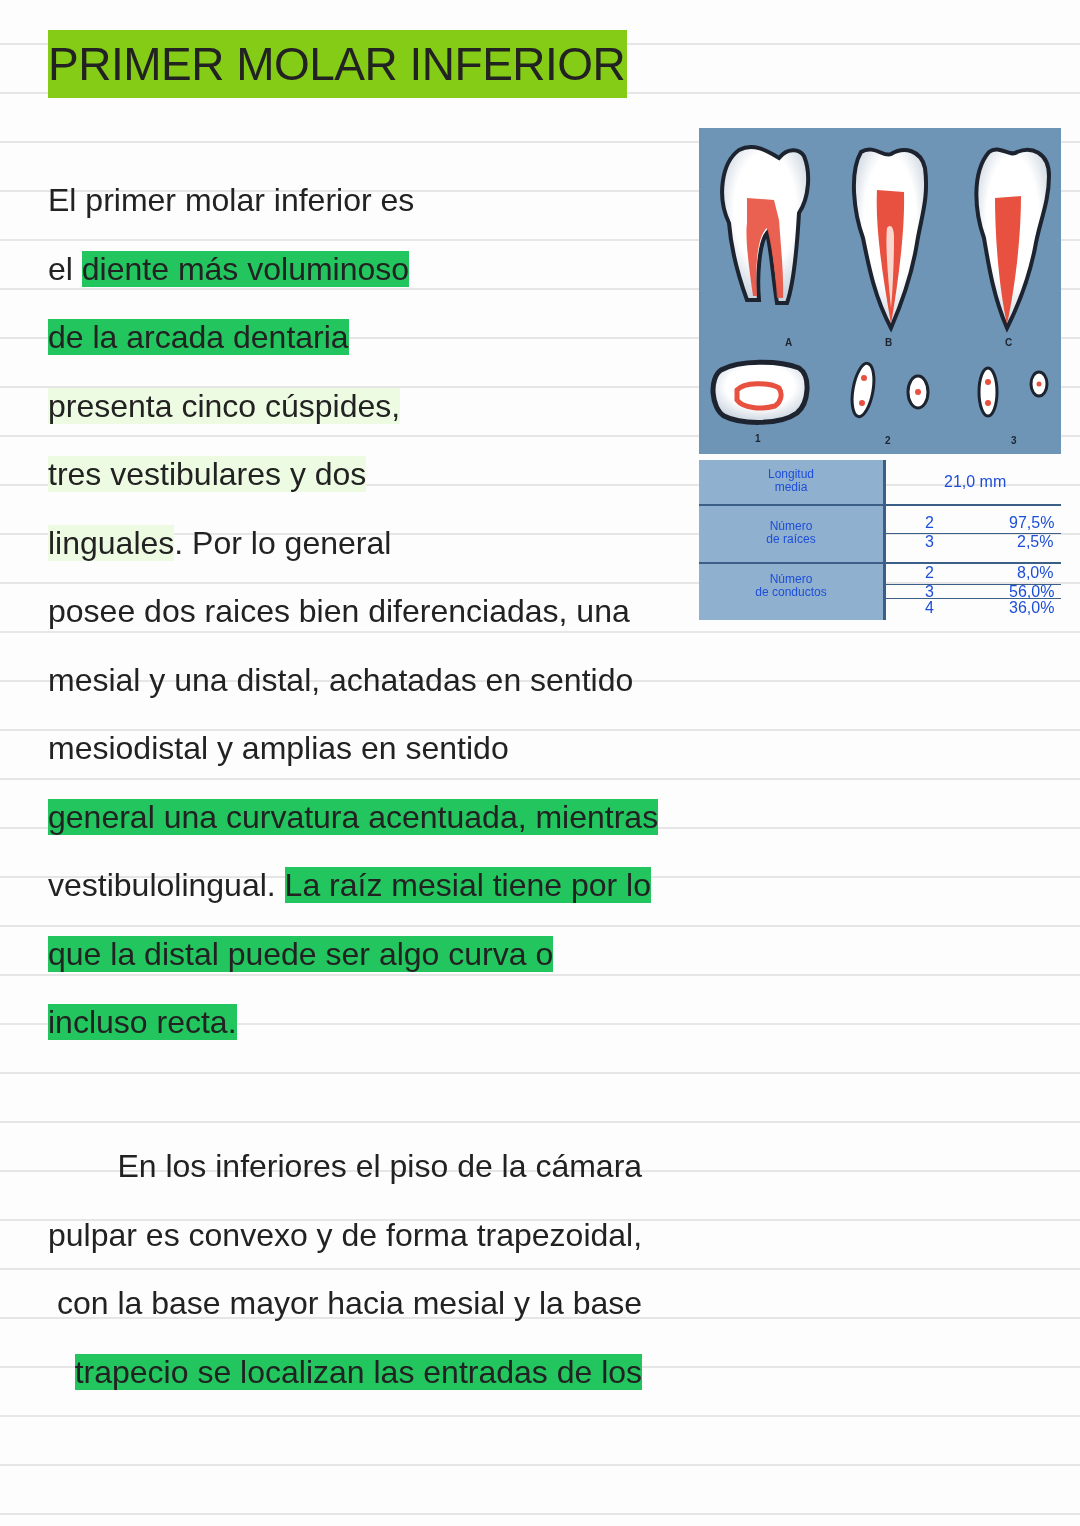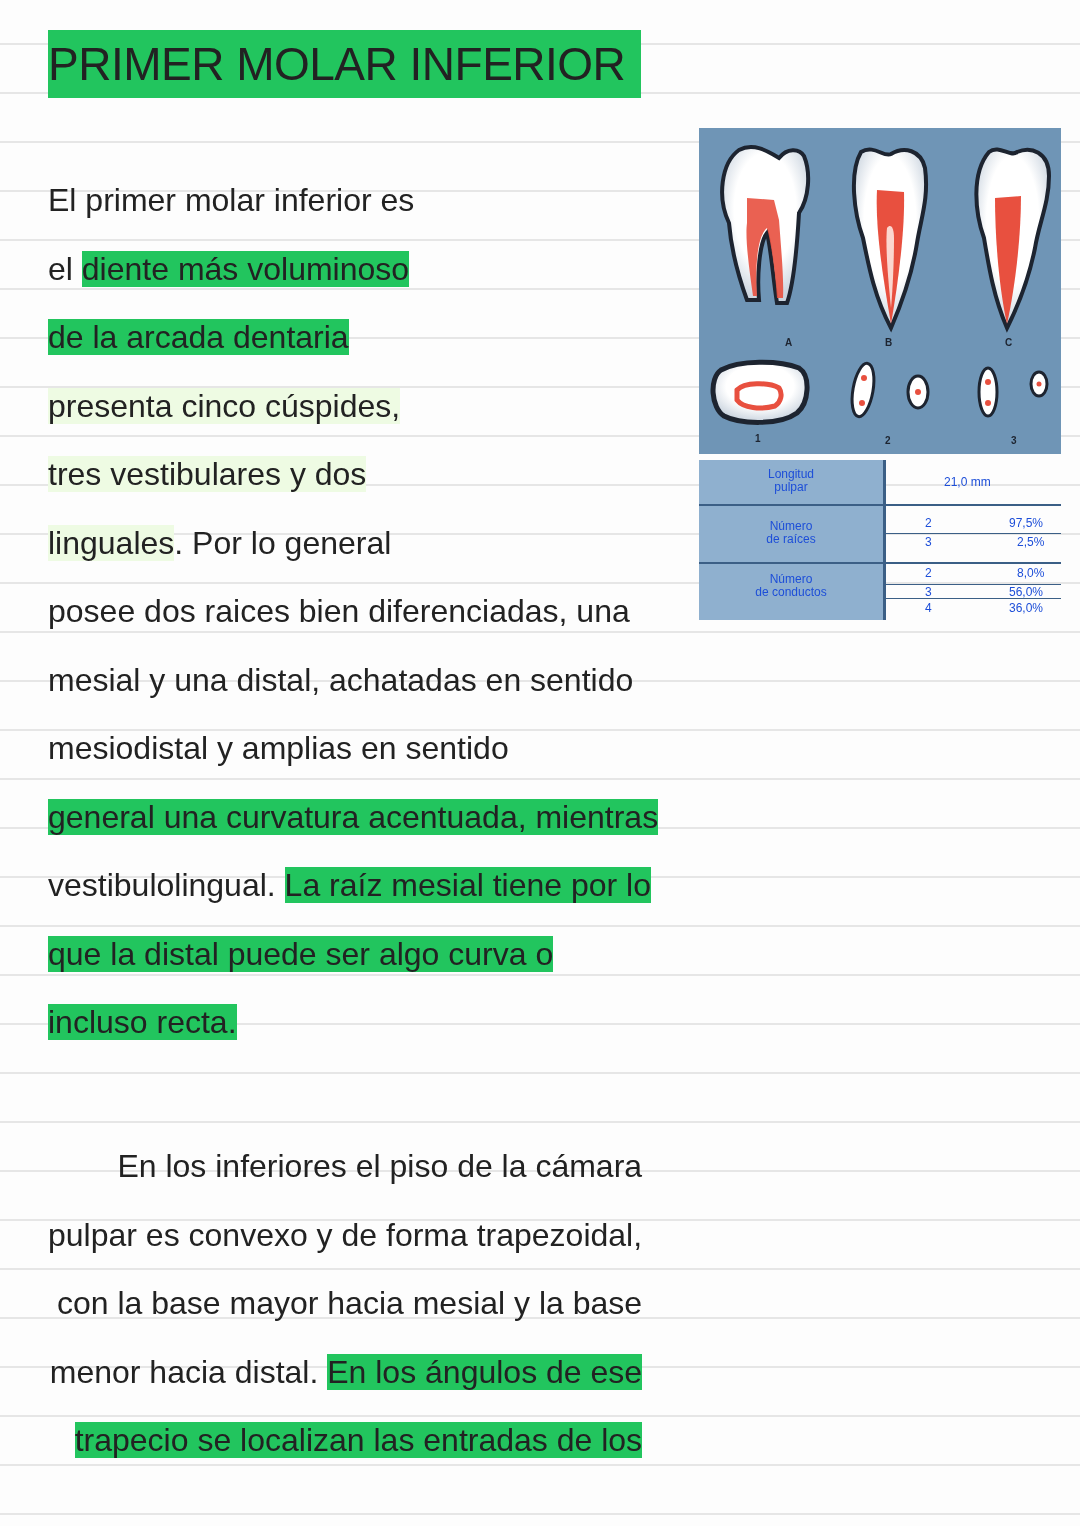--- a/index.html
+++ b/index.html
@@ -6,43 +6,43 @@
   body {
     width: 1080px; height: 1526px; overflow: hidden; position: relative;
     background-color: #fdfdfd;
     background-image: repeating-linear-gradient(to bottom, transparent 0px, transparent 47px, #e6e6e6 47px, #e6e6e6 49px);
     background-position: 0 -4px;
     font-family: "Liberation Sans", "DejaVu Sans", sans-serif;
     color: #222;
   }
   .title {
     position: absolute; left: 48px; top: 30px; height: 68px;
-    font-size: 46px; line-height: 68px; padding-right: 16px;
-    background: #22c55e; color: #222; letter-spacing: -0.5px;
+    font-size: 46px; line-height: 68px; padding-right: 2px;
+    background: #84cc16; color: #222; letter-spacing: -0.5px;
   }
   .para {
     position: absolute; left: 48px; font-size: 32px; line-height: 68.5px;
   }
   .line { white-space: nowrap; display: block; height: 68.5px; }
   .hl-blue { background: #22c55e; }
   .hl-green { background: #eefbe3; }
   .figure {
     position: absolute; left: 699px; top: 128px; width: 362px; height: 326px;
     background: #6f95b6;
   }
   .figure svg { display: block; }
   .table {
     position: absolute; left: 699px; top: 460px; width: 362px; height: 160px;
     font-family: "Liberation Sans", sans-serif; font-size: 12px; color: #1d4ed8;
   }
   .tcol-left { position: absolute; left: 0; top: 0; width: 184px; height: 160px; background: #8fb0cf; border-right: 3px solid #3b5f86; }
   .tcell-l { position: absolute; left: 0; width: 184px; text-align: center; line-height: 13px; font-size: 12px; }
   .tsep { position: absolute; height: 2px; background: #3b5f86; }
   .tsep-thin { position: absolute; height: 1px; background: #3b5f86; }
-  .tval { position: absolute; font-size: 12px; line-height: 14px; }
+  .tval { position: absolute; font-size: 16px; line-height: 14px; }
 </style>
 </head>
 <body>
 
 <div class="title">PRIMER MOLAR INFERIOR</div>
 
 <div class="para" id="para1" style="top:166px;">
     <span class="line"><span>El primer molar inferior es</span></span>
     <span class="line"><span>el </span><span class="hl-blue">diente más voluminoso</span></span>
     <span class="line"><span class="hl-blue">de la arcada dentaria</span></span>
@@ -54,21 +54,20 @@
     <span class="line"><span>mesiodistal y amplias en sentido</span></span>
     <span class="line"><span class="hl-blue">general una curvatura acentuada, mientras</span></span>
     <span class="line"><span>vestibulolingual. </span><span class="hl-blue">La raíz mesial tiene por lo</span></span>
     <span class="line"><span class="hl-blue">que la distal puede ser algo curva o</span></span>
     <span class="line"><span class="hl-blue">incluso recta.</span></span>
   </div>
 <div class="para" id="para2" style="top:1132px;text-align:right;">
     <span class="line"><span>En los inferiores el piso de la cámara</span></span>
     <span class="line"><span>pulpar es convexo y de forma trapezoidal,</span></span>
     <span class="line"><span>con la base mayor hacia mesial y la base</span></span>
-    <span class="line"><span>menor hacia distal. </span><span class="hl-blue">En los ángulos de ese</span></span>
     <span class="line"><span class="hl-blue">trapecio se localizan las entradas de los</span></span>
   </div>
 
 <div class="figure">
   <svg width="362" height="326" viewBox="0 0 362 326">
     <defs>
       <radialGradient id="enamel" cx="50%" cy="40%" r="60%">
         <stop offset="60%" stop-color="#ffffff"></stop>
         <stop offset="100%" stop-color="#c9d3de"></stop>
       </radialGradient>
@@ -114,21 +113,21 @@
     <text x="56" y="314" font-size="10" font-weight="bold" fill="#1d2430" font-family="Liberation Sans, sans-serif">1</text>
     <text x="186" y="316" font-size="10" font-weight="bold" fill="#1d2430" font-family="Liberation Sans, sans-serif">2</text>
     <text x="312" y="316" font-size="10" font-weight="bold" fill="#1d2430" font-family="Liberation Sans, sans-serif">3</text>
   </svg>
 </div>
 
 <div class="table">
   <div class="tcol-left"></div>
   <div class="tcell-l" style="top:8px;">
     <div>Longitud</div>
-      <div>pulpar</div>
+      <div>media</div>
   </div>
   <div class="tcell-l" style="top:60px;">
     <div>Número</div>
       <div>de raíces</div>
   </div>
   <div class="tcell-l" style="top:113px;">
     <div>Número</div>
       <div>de conductos</div>
   </div>
   <div class="tsep" style="left:0;top:44px;width:362px;"></div>

